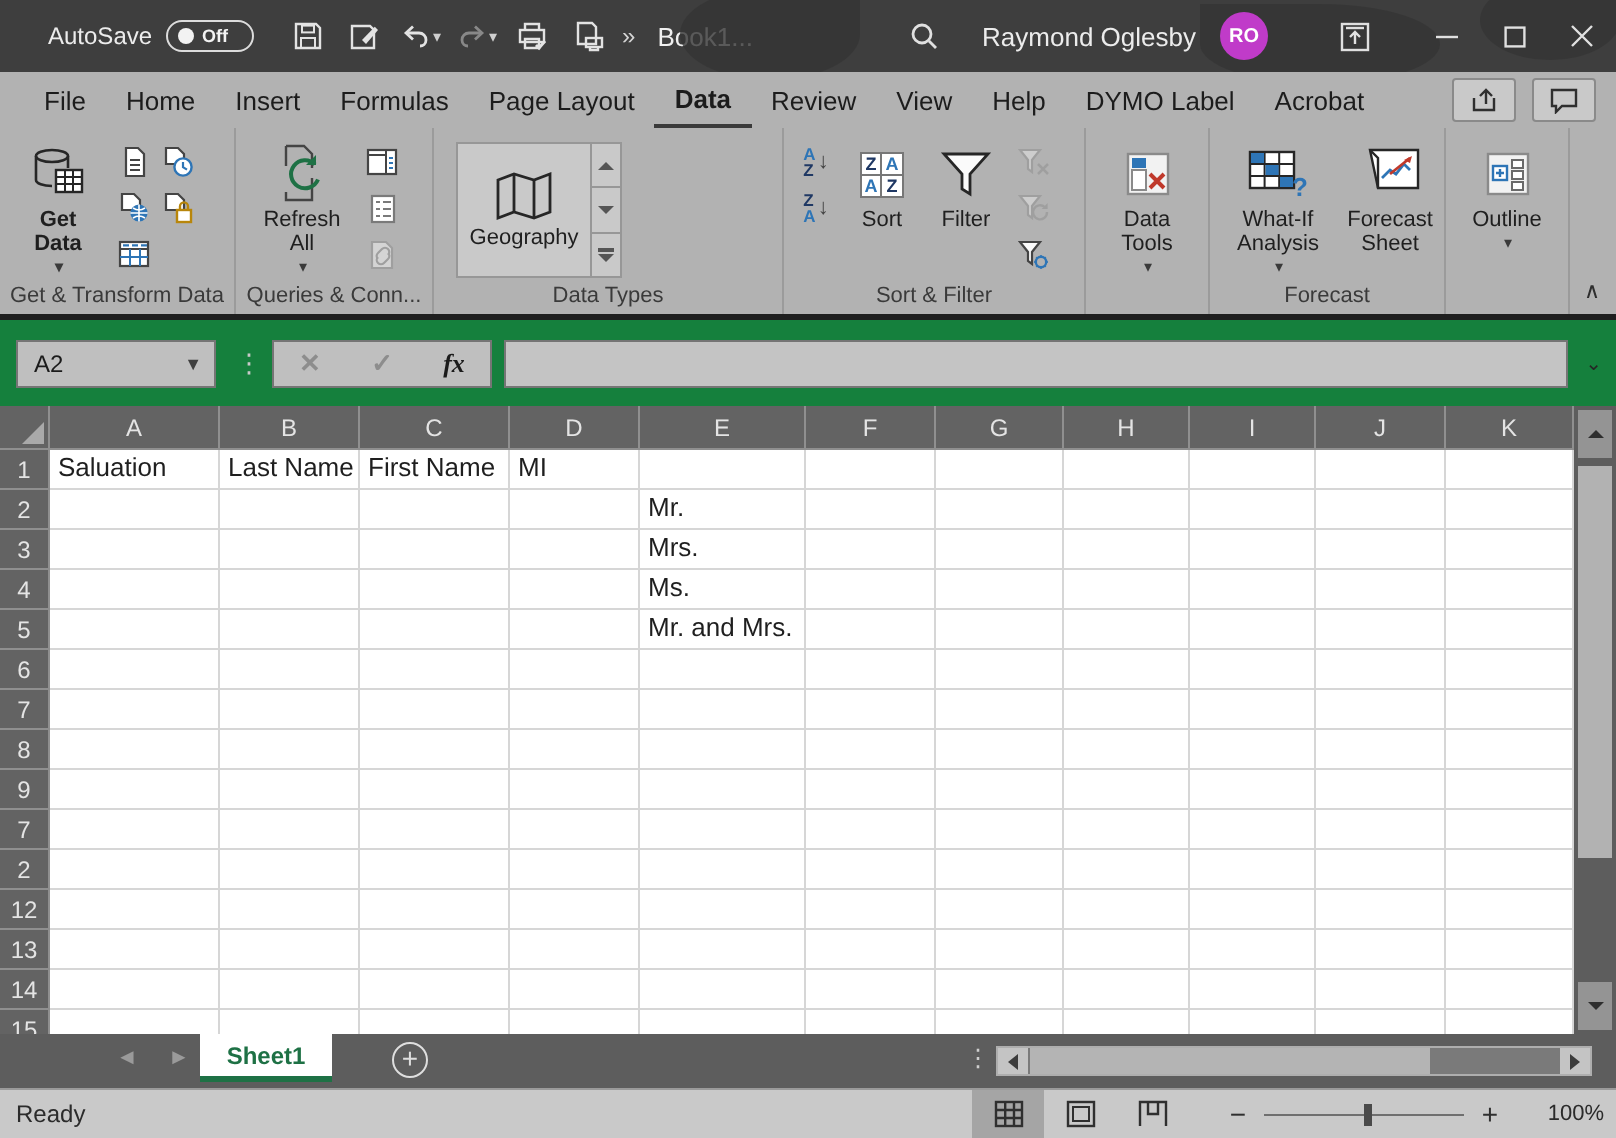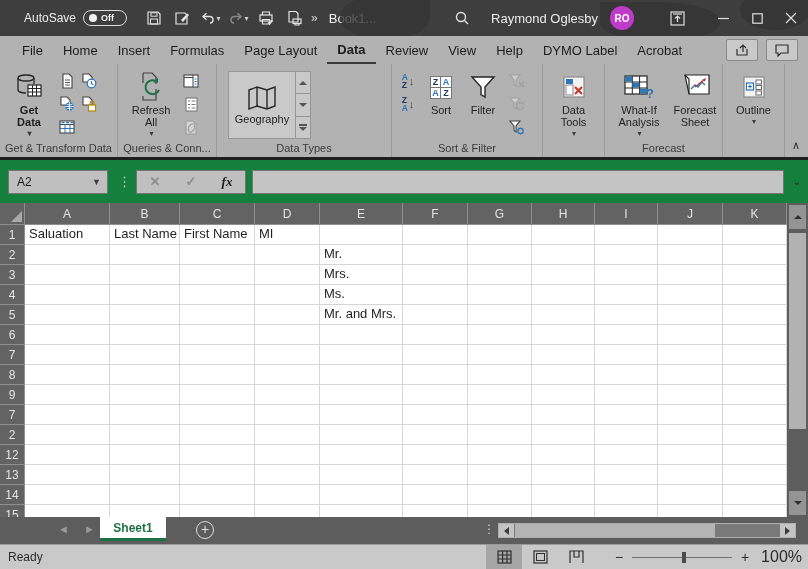--- a/index.html
+++ b/index.html
@@ -101,21 +101,21 @@
   
   .statusbar { height:25px; background:#c9c9c9; border-top:1px solid #9a9a9a; position:relative; display:flex; align-items:center; flex:1; }
   .status-text { margin-left:8px; font-size:12px; color:#2b2b2b; }
   .sb-right { position:absolute; right:6px; top:0; height:100%; display:flex; align-items:center; }
   .viewbtn { width:36px; height:24px; display:flex; align-items:center; justify-content:center; }
   .viewbtn.pressed { background:#a5a5a5; }
   .zoomctl { display:flex; align-items:center; margin-left:16px; }
   .zminus, .zplus { font-size:14px; color:#2f2f2f; width:18px; text-align:center; }
   .ztrack { width:100px; height:1px; background:#6f6f6f; position:relative; margin:0 4px; }
   .zthumb { position:absolute; left:50px; top:-5px; width:4px; height:11px; background:#4a4a4a; }
-  .zoomlabel { font-size:16px; color:#2b2b2b; width:42px; text-align:right; margin-left:6px; }
+  .zoomlabel { font-size:11px; color:#2b2b2b; width:42px; text-align:right; margin-left:6px; }
 </style>
 </head>
 <body>
 
 <div class="app">
 
   <div class="titlebar">
     <div class="leaf" style="left:340px;top:-6px;width:90px;height:46px;"></div>
     <div class="leaf" style="left:600px;top:2px;width:120px;height:40px;border-radius:0 50% 50% 50%;"></div>
     <div class="leaf" style="left:740px;top:-10px;width:70px;height:40px;"></div>

